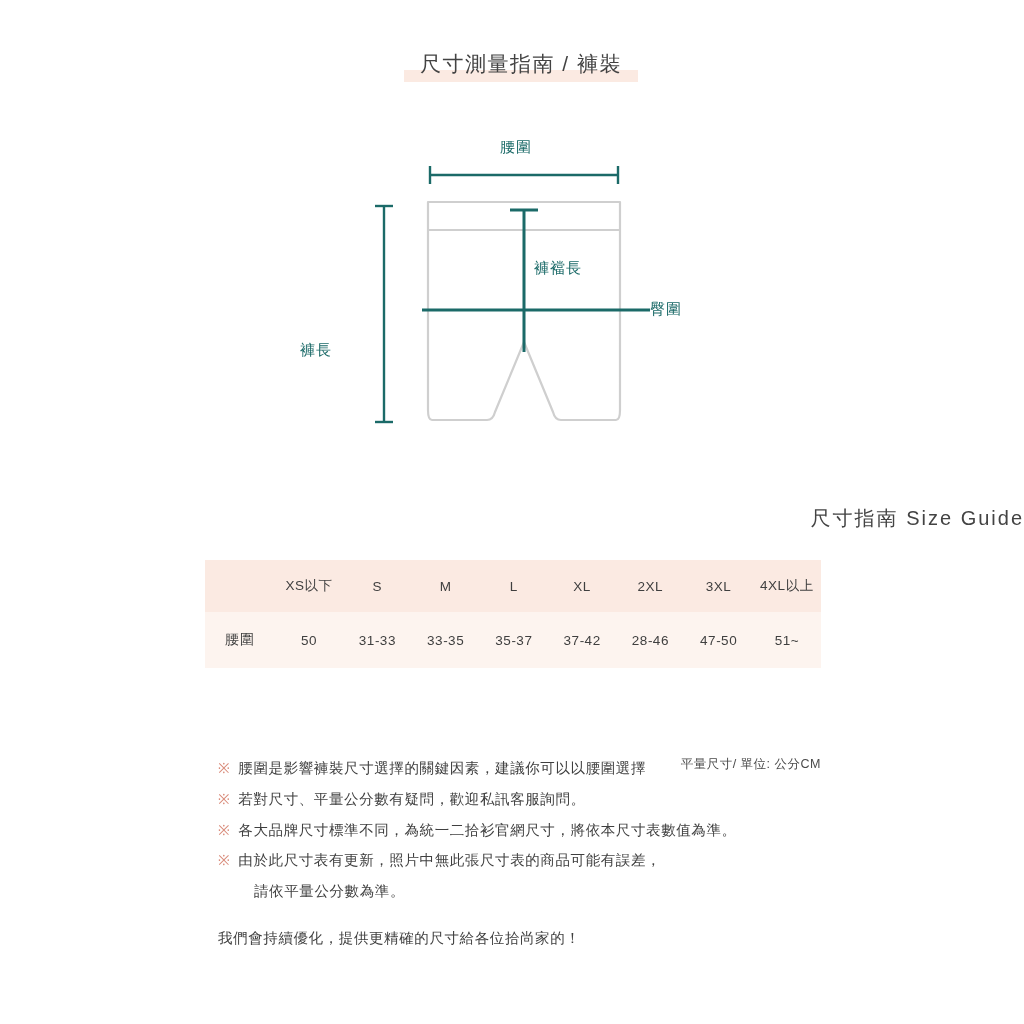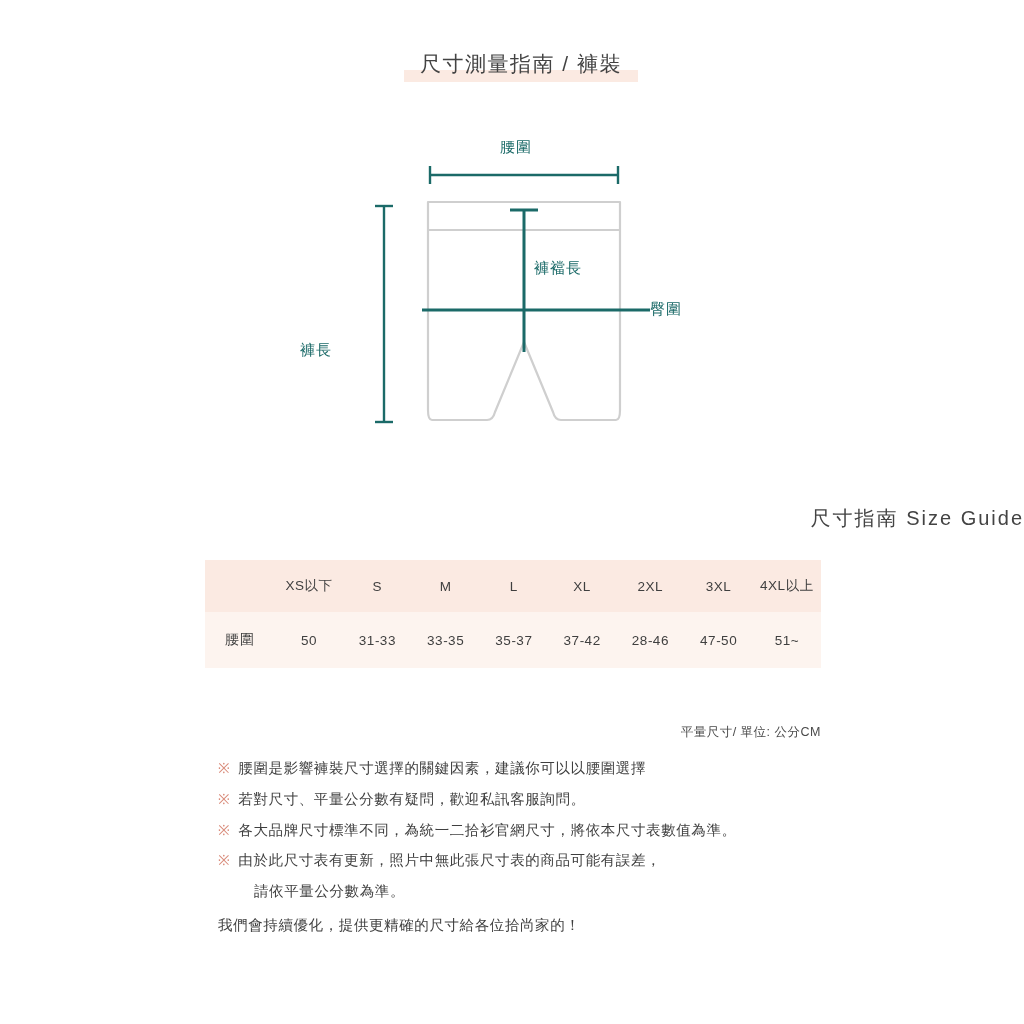--- a/index.html
+++ b/index.html
@@ -112,21 +112,21 @@
   table.size-table tr.rowB td { background: #fdf4ef; }
   table.size-table td.rowhead {
     background: #fbeae2;
     font-size: 14px;
     letter-spacing: 1px;
   }
   table.size-table tr.head td.rowhead { background: #fbeae2; }
   .col-first { width: 68px; }
   .note-right {
     position: absolute;
-    top: 724px;
+    top: 756px;
     left: 0;
     width: 821px;
     text-align: right;
     font-size: 12.5px;
     color: #4a4a4a;
     letter-spacing: 0.5px;
   }
   
   .notes {
     position: absolute;
@@ -146,21 +146,21 @@
   .note-mark {
     color: #d98b7a;
     margin-right: 8px;
     font-size: 14px;
     line-height: 1.5;
   }
   .note-indent {
     margin-left: 36px;
   }
   .note-last {
-    margin-top: 12px;
+    margin-top: 25px;
     margin-left: 0px;
   }
 </style>
 </head>
 <body>
 
 <div class="page">
 
   <div class="title-wrap">
     <div class="title-inner">

